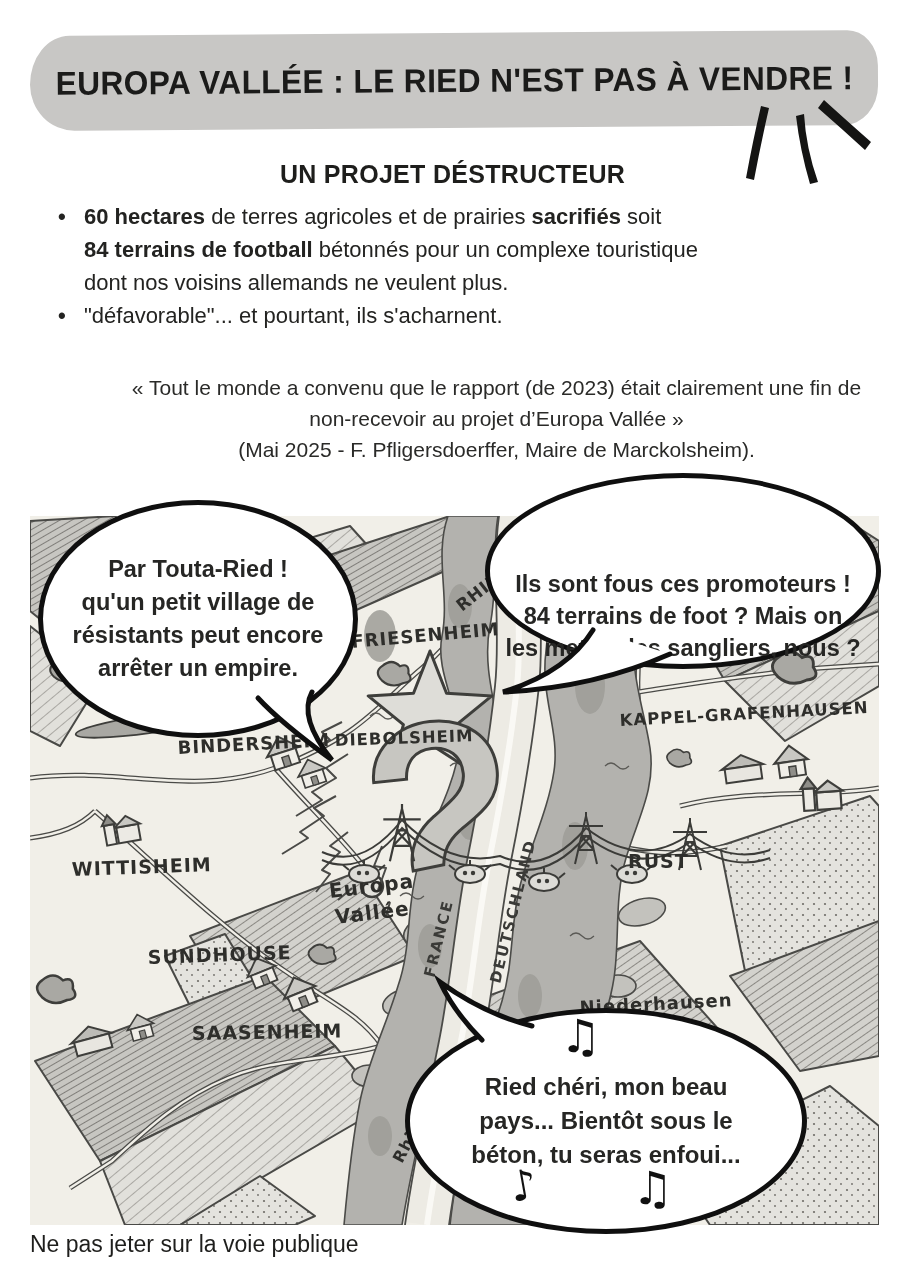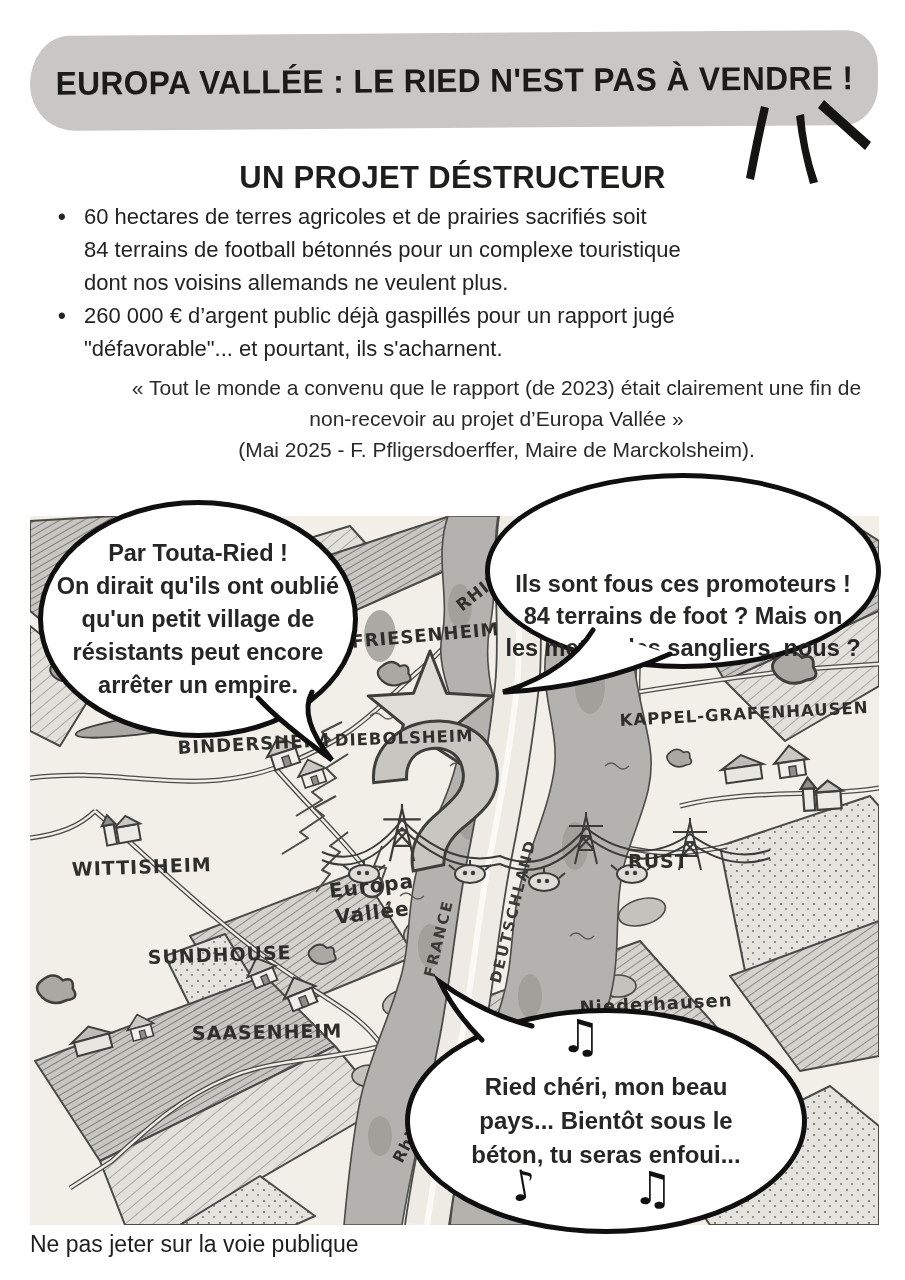--- a/index.html
+++ b/index.html
@@ -19,26 +19,26 @@
   }
   .title-inner{
     display:inline-block;transform:scaleX(0.96);
     font-size:33px;font-weight:700;letter-spacing:0.4px;color:#1b1b1a;white-space:nowrap;
   }
   .strokes{position:absolute;left:720px;top:90px;width:170px;height:115px;}
 
   
   .subtitle{
     position:absolute;left:0;top:160px;width:905px;margin:0;text-align:center;
-    font-size:31px;font-weight:700;letter-spacing:0.3px;color:#1e1e1c;
+    font-size:25px;font-weight:700;letter-spacing:0.3px;color:#1e1e1c;
   }
   .bullets{position:absolute;left:58px;top:200px;width:810px;font-size:22px;line-height:33px;}
   .bullet{display:flex;}
   .bullet .dot{width:26px;font-weight:700;flex:0 0 26px;}
-  .bullet b{font-weight:400;}
+  .bullet b{font-weight:700;}
   .ln{white-space:nowrap;}
 
   .quote{
     position:absolute;left:0;top:372px;width:905px;text-align:center;
     font-size:21px;line-height:31px;color:#2a2a28;padding-left:44px;
   }
 
   
   .map-wrap{position:absolute;left:30px;top:516px;width:849px;height:709px;}
   .map-svg{position:absolute;left:0;top:0;z-index:1;}
@@ -90,21 +90,20 @@
       <span class="dot">•</span>
       <div>
         <div class="ln"><b>60 hectares</b><span> de terres agricoles et de prairies </span><b>sacrifiés</b><span> soit</span></div>
         <div class="ln"><b>84 terrains de football</b><span> bétonnés pour un complexe touristique</span></div>
         <div class="ln">dont nos voisins allemands ne veulent plus.</div>
       </div>
     </div>
     <div class="bullet">
       <span class="dot">•</span>
       <div>
-        <div class="ln"><b>260 000 € d’argent public</b><span> déjà gaspillés pour un rapport jugé</span></div>
         <div class="ln">"défavorable"... et pourtant, ils s'acharnent.</div>
       </div>
     </div>
   </div>
 
   <div class="quote">
     <div>« Tout le monde a convenu que le rapport (de 2023) était clairement une fin de</div>
     <div>non-recevoir au projet d’Europa Vallée »</div>
     <div>(Mai 2025 - F. Pfligersdoerffer, Maire de Marckolsheim).</div>
   </div>
@@ -321,21 +320,20 @@
           <text class="mlbl" font-size="18" transform="translate(550,498) rotate(-3)">Niederhausen</text>
           <text class="mlbl mlbl-border" font-size="15" transform="translate(404,462) rotate(-76)">FRANCE</text>
           <text class="mlbl mlbl-border" font-size="15" transform="translate(470,468) rotate(-76)">DEUTSCHLAND</text>
           <text class="mlbl" font-size="16" transform="translate(372,648) rotate(-62)">Rhin</text>
         </g>
       </g>
     </svg>
 
     <div class="bubble" id="bubble-left">
       <div class="bln">Par Touta-Ried !</div>
-      <div class="bln">On dirait qu'ils ont oublié</div>
       <div class="bln">qu'un petit village de</div>
       <div class="bln">résistants peut encore</div>
       <div class="bln">arrêter un empire.</div>
     </div>
     <svg class="tail" id="tail-left" width="105" height="80" viewBox="0 0 105 80">
       <path d="M18,10 Q40,34 92,72 Q58,30 72,4" fill="#ffffff" stroke="#0f0f0f" stroke-width="5" stroke-linecap="round"></path>
     </svg>
 
     <div class="bubble" id="bubble-right">
       <div class="bln">Ils sont fous ces promoteurs !</div>

